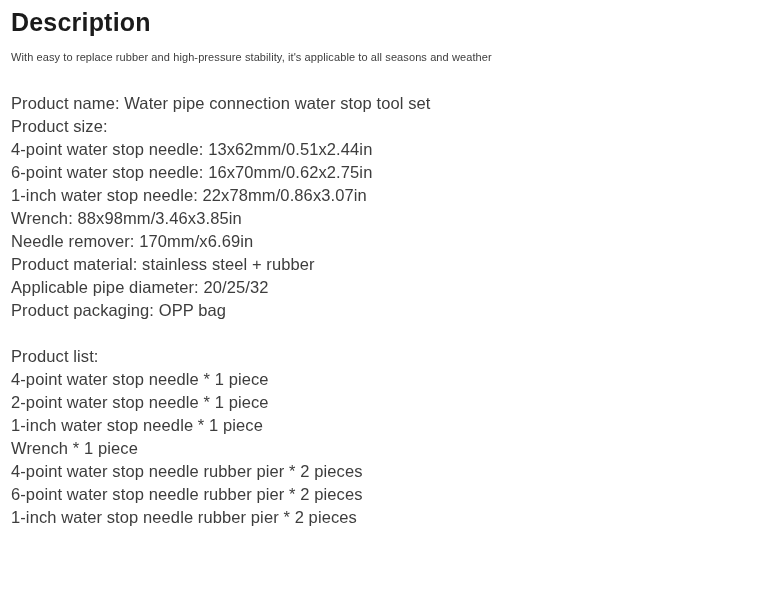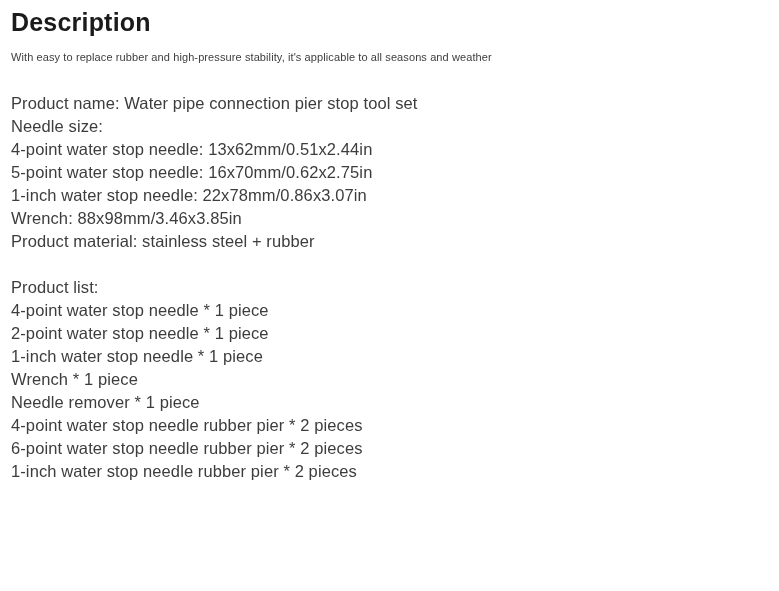--- a/index.html
+++ b/index.html
@@ -55,36 +55,38 @@
 
 <div class="description-section">
 
   <h1 class="section-title">Description</h1>
 
   <p class="intro-text">With easy to replace rubber and high-pressure stability, it's applicable to all seasons and weather</p>
 
   <div class="blank-line"></div>
 
   <div class="text-block">
-    <div class="line">Product name: Water pipe connection pier stop tool set</div>
-    <div class="line">Needle size:</div>
+    <div class="line">Product name: Water pipe connection water stop tool set</div>
+    <div class="line">Product size:</div>
     <div class="line">4-point water stop needle: 13x62mm/0.51x2.44in</div>
-    <div class="line">5-point water stop needle: 16x70mm/0.62x2.75in</div>
+    <div class="line">6-point water stop needle: 16x70mm/0.62x2.75in</div>
     <div class="line">1-inch water stop needle: 22x78mm/0.86x3.07in</div>
     <div class="line">Wrench: 88x98mm/3.46x3.85in</div>
+    <div class="line">Needle remover: 170mm/x6.69in</div>
     <div class="line">Product material: stainless steel + rubber</div>
+    <div class="line">Applicable pipe diameter: 20/25/32</div>
+    <div class="line">Product packaging: OPP bag</div>
   </div>
 
   <div class="blank-line"></div>
 
   <div class="text-block">
     <div class="line">Product list:</div>
     <div class="line">4-point water stop needle * 1 piece</div>
     <div class="line">2-point water stop needle * 1 piece</div>
     <div class="line">1-inch water stop needle * 1 piece</div>
     <div class="line">Wrench * 1 piece</div>
-    <div class="line">Needle remover * 1 piece</div>
     <div class="line">4-point water stop needle rubber pier * 2 pieces</div>
     <div class="line">6-point water stop needle rubber pier * 2 pieces</div>
     <div class="line">1-inch water stop needle rubber pier * 2 pieces</div>
   </div>
 
 </div>
 
 </body></html>

